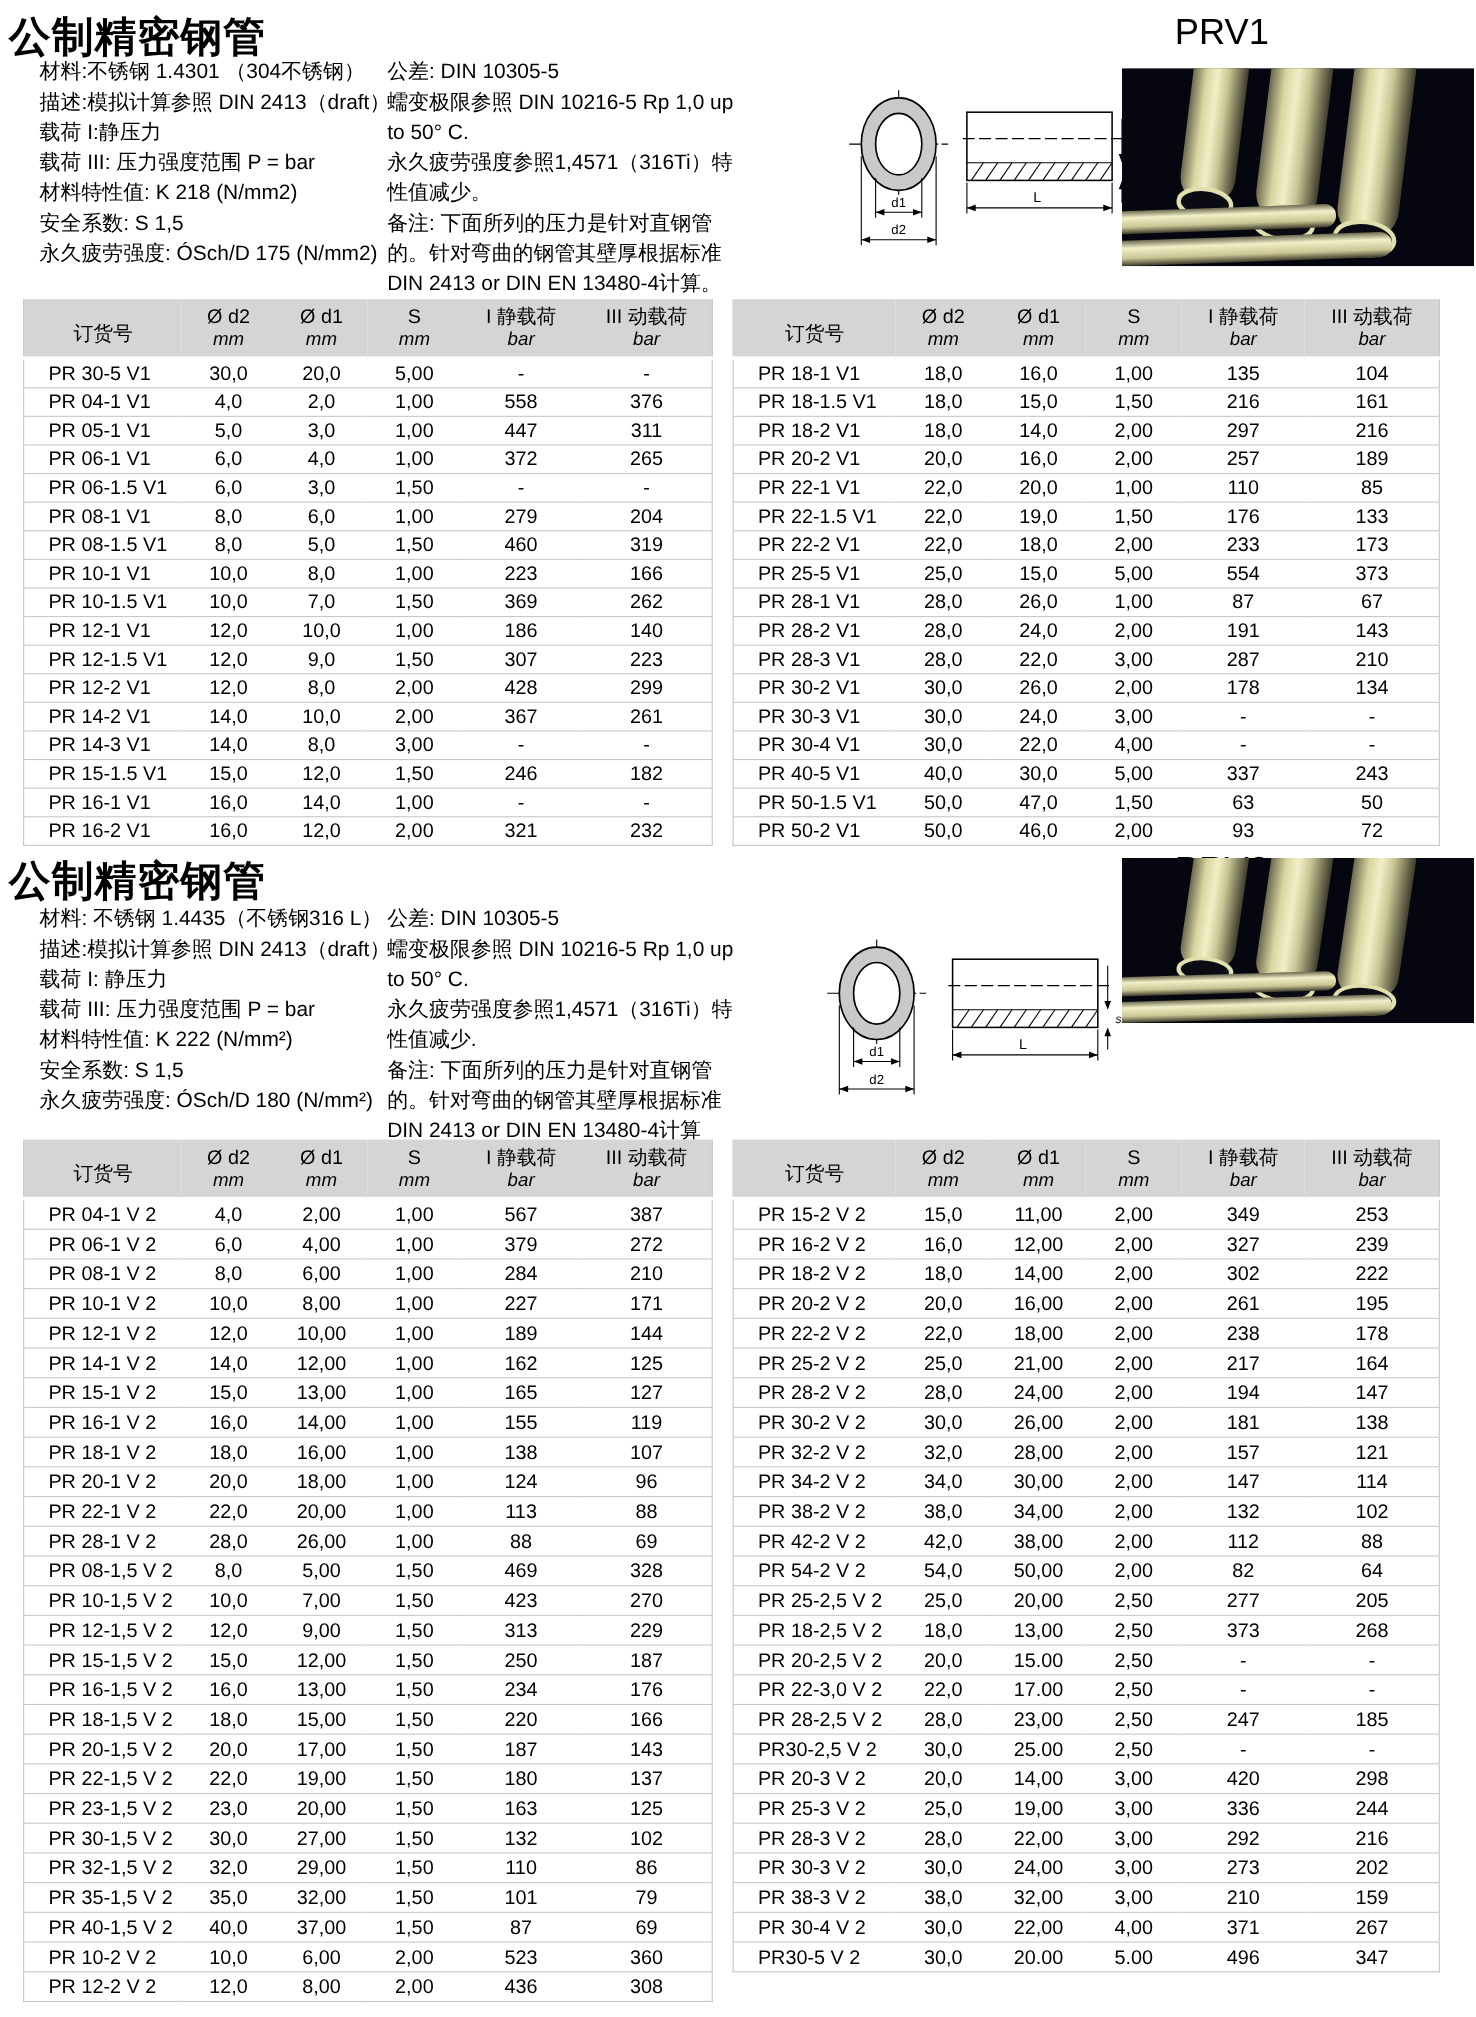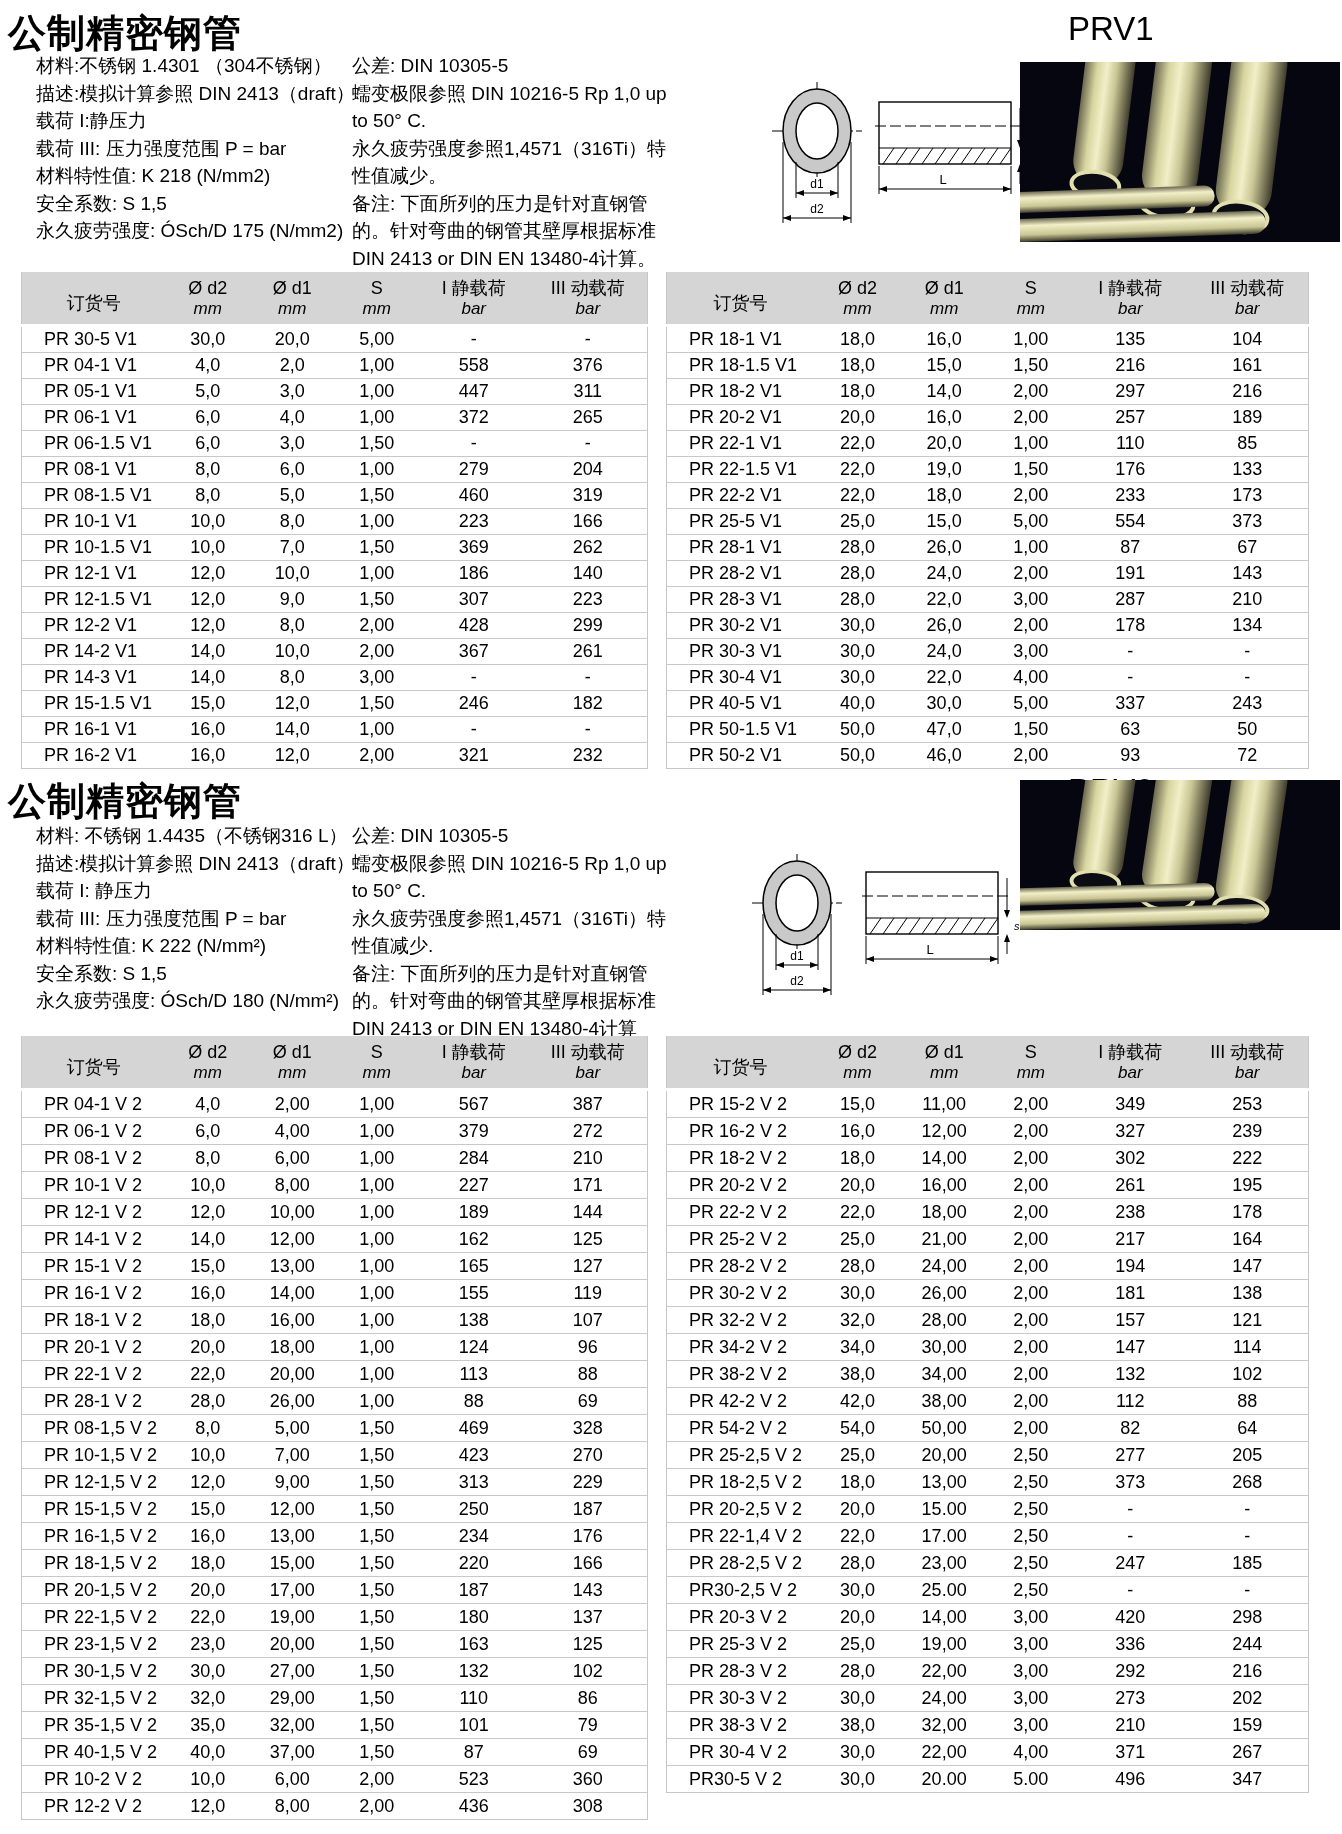--- a/index.html
+++ b/index.html
@@ -1005,21 +1005,21 @@
             </tr>
             <tr>
               <td class="c0">PR 20-2,5 V 2</td>
               <td>20,0</td>
               <td>15.00</td>
               <td>2,50</td>
               <td>-</td>
               <td>-</td>
             </tr>
             <tr>
-              <td class="c0">PR 22-1,4 V 2</td>
+              <td class="c0">PR 22-3,0 V 2</td>
               <td>22,0</td>
               <td>17.00</td>
               <td>2,50</td>
               <td>-</td>
               <td>-</td>
             </tr>
             <tr>
               <td class="c0">PR 28-2,5 V 2</td>
               <td>28,0</td>
               <td>23,00</td>

